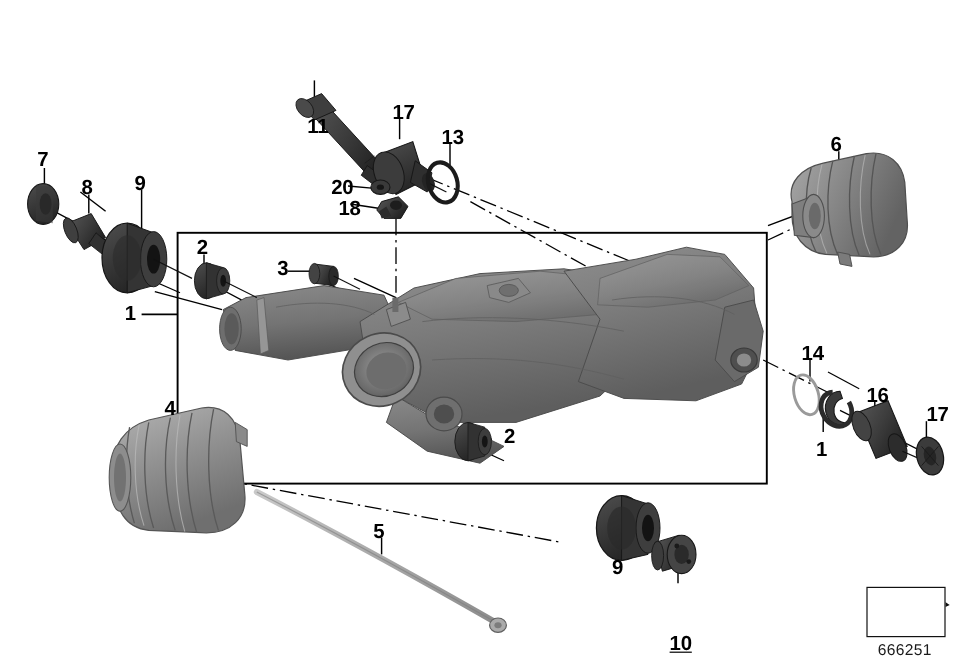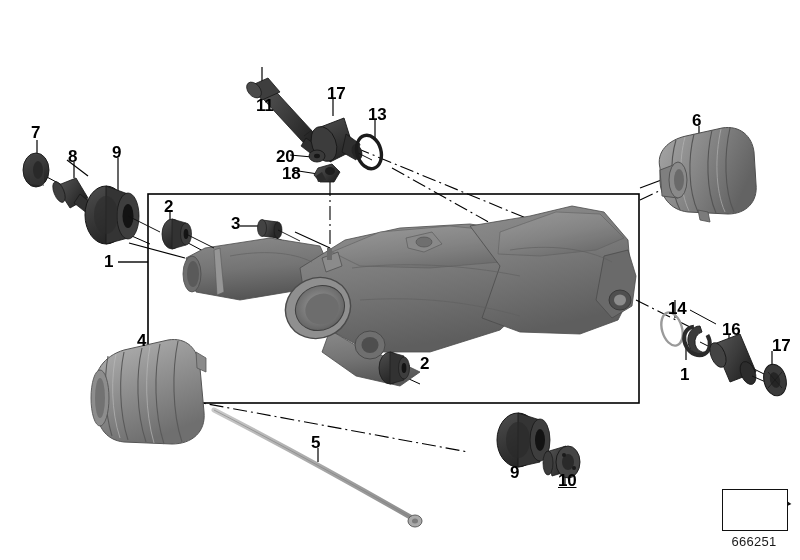--- a/index.html
+++ b/index.html
@@ -393,25 +393,25 @@
       <div class="callout" style="left: 164px; top: 198px;">2</div>
       <div class="callout" style="left: 231px; top: 215px;">3</div>
       <div class="callout" style="left: 420px; top: 355px;">2</div>
       <div class="callout" style="left: 137px; top: 332px;">4</div>
       <div class="callout" style="left: 311px; top: 434px;">5</div>
       <div class="callout" style="left: 692px; top: 112px;">6</div>
       <div class="callout" style="left: 31px; top: 124px;">7</div>
       <div class="callout" style="left: 68px; top: 148px;">8</div>
       <div class="callout" style="left: 112px; top: 144px;">9</div>
       <div class="callout" style="left: 510px; top: 464px;">9</div>
-      <div class="callout" style="left: 558px; top: 472px; text-decoration: underline;">10</div>
+      <div class="callout" style="left: 558px; top: 528px; text-decoration: underline;">10</div>
       <div class="callout" style="left: 256px; top: 53px; margin-top: 44px;">11</div>
       <div class="callout" style="left: 327px; top: 85px;">17</div>
       <div class="callout" style="left: 368px; top: 106px;">13</div>
-      <div class="callout" style="left: 668px; top: 286px; margin-top: 14px;">14</div>
+      <div class="callout" style="left: 668px; top: 286px;">14</div>
       <div class="callout" style="left: 680px; top: 366px;">1</div>
       <div class="callout" style="left: 722px; top: 321px;">16</div>
       <div class="callout" style="left: 772px; top: 337px;">17</div>
       <div class="callout" style="left: 282px; top: 165px;">18</div>
       <div class="callout" style="left: 276px; top: 148px;">20</div>
     </div>
 
 </div>
 
 </body></html>

